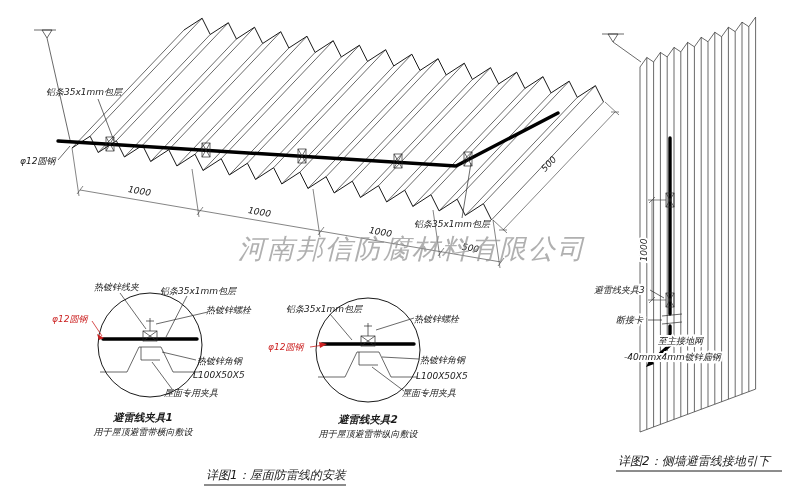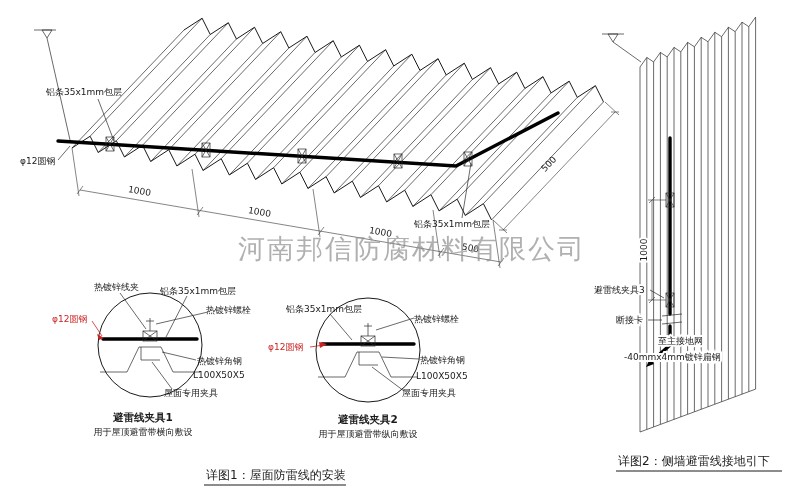--- a/index.html
+++ b/index.html
@@ -1,17 +1,17 @@
 <!DOCTYPE html>
 <html><head>
 <meta charset="utf-8">
 <style>
   html,body{margin:0;padding:0;background:#ffffff;}
   .canvas{position:relative;width:800px;height:502px;background:#ffffff;overflow:hidden;
-          font-family:"DejaVu Sans",sans-serif;}
+          font-family:"DejaVu Sans",sans-serif;font-style:italic;}
   svg{position:absolute;left:0;top:0;}
   svg text{font-family:"DejaVu Sans",sans-serif;fill:#1a1a1a;}
   .t9{font-size:9px;}
   .t10{font-size:10.5px;font-weight:bold;}
   .t12{font-size:12px;}
   .red{fill:#cc2222;}
   .wm{font-size:27px;fill:#8f8f8f;opacity:.7;letter-spacing:2px;}
   .thin{stroke:#2a2a2a;stroke-width:.7;fill:none;}
   .med{stroke:#1a1a1a;stroke-width:1;fill:none;}
   .thick{stroke:#000;stroke-width:3.4;fill:none;stroke-linecap:round;}

